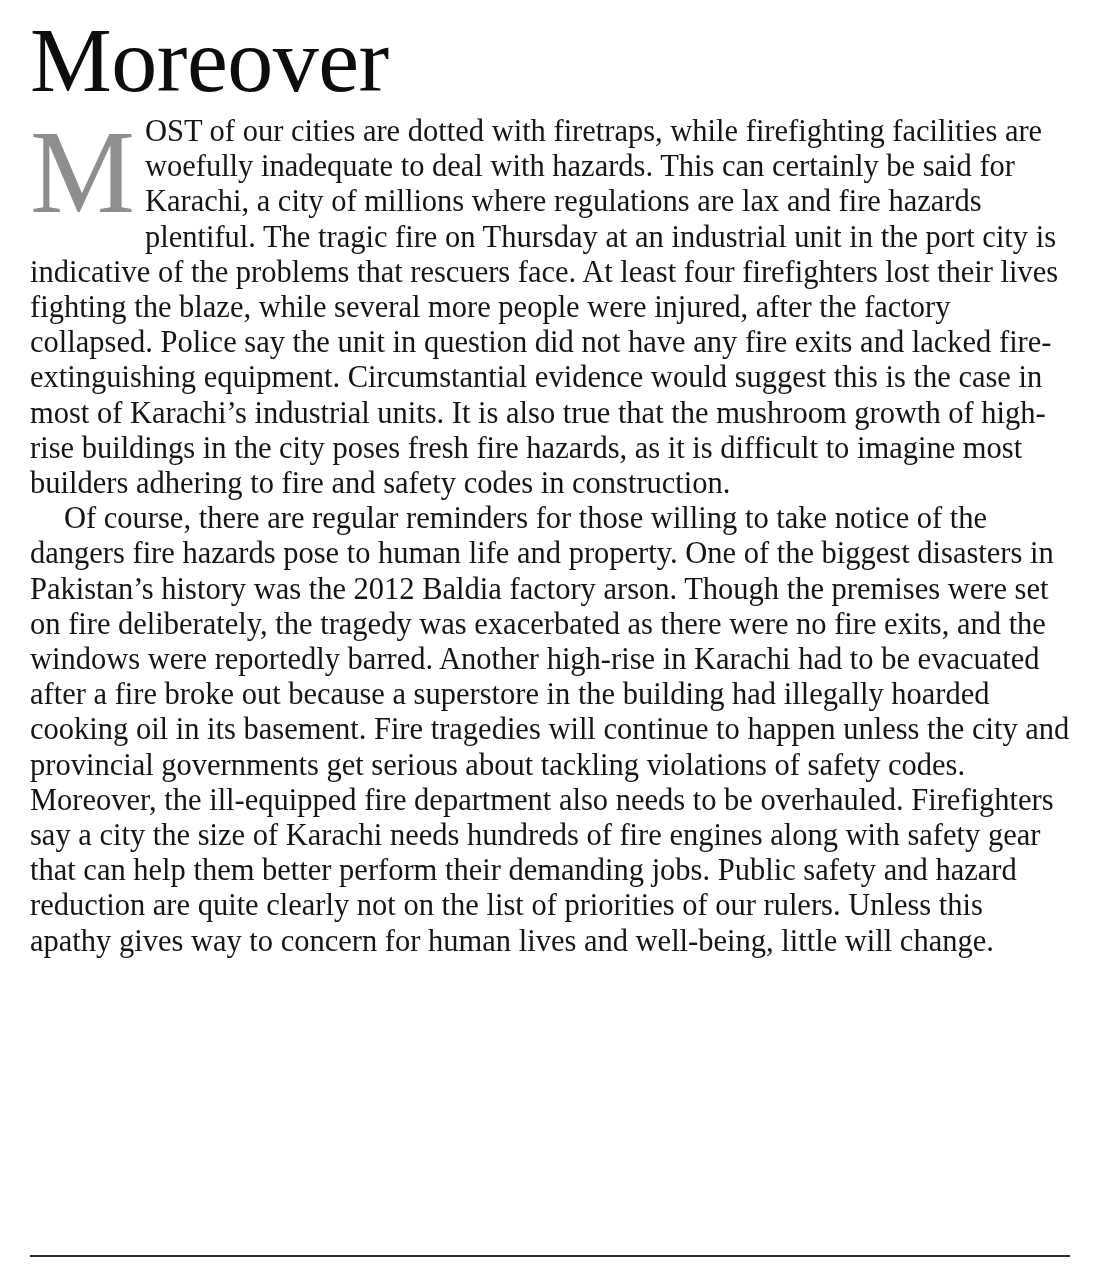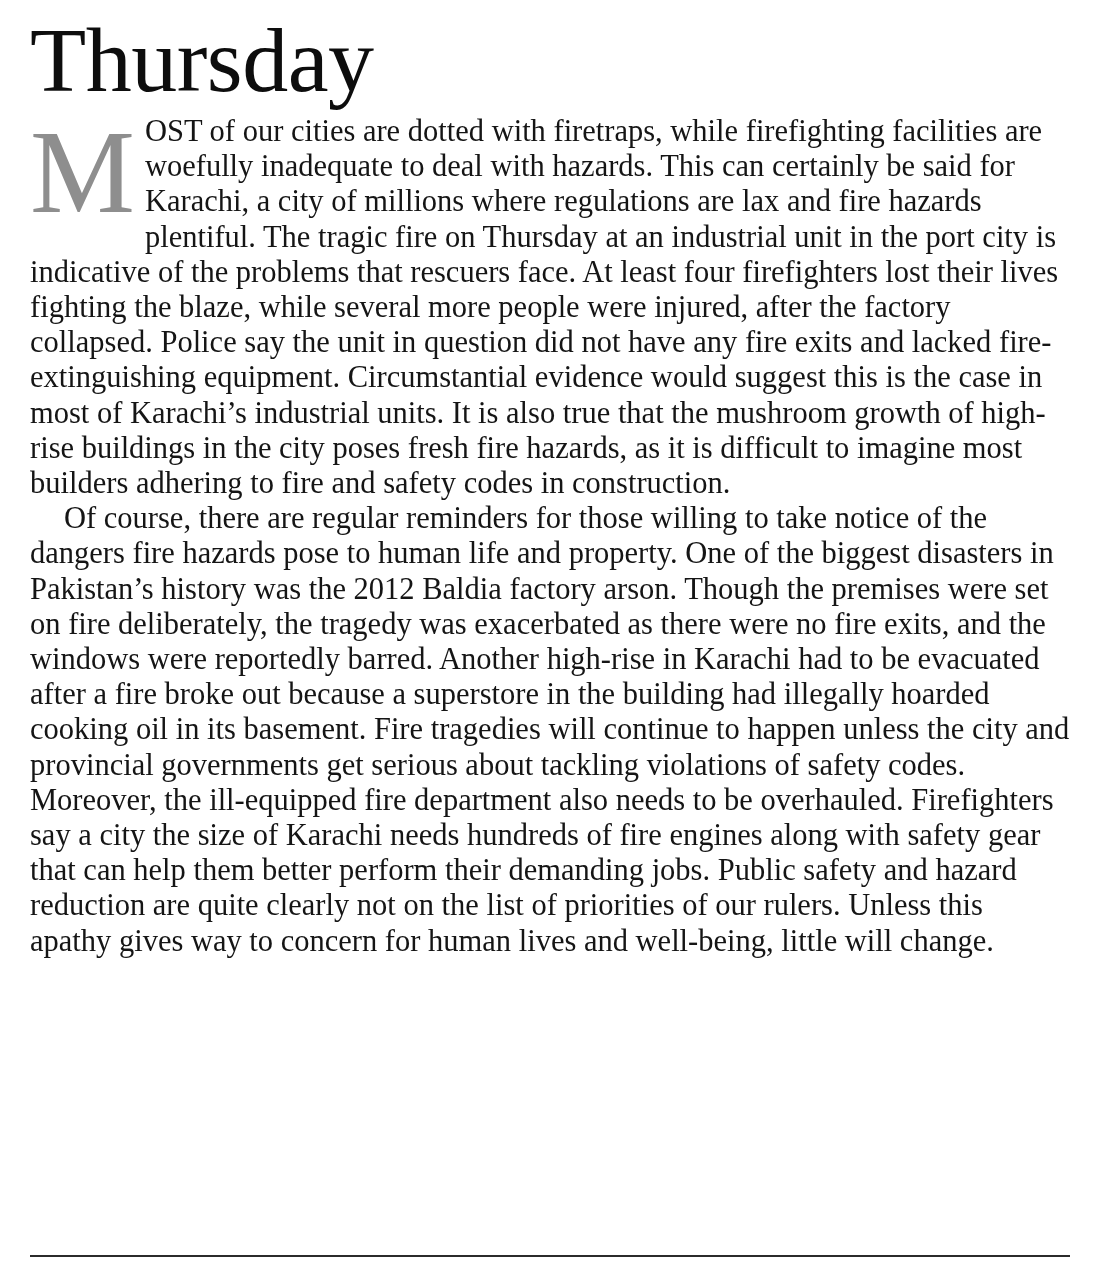--- a/index.html
+++ b/index.html
@@ -58,21 +58,21 @@
     bottom: 16px;
     height: 2px;
     background: #2b2b2b;
   }
 </style>
 </head>
 <body>
 
 <div class="page">
 
-  <h1 class="headline">Thursday</h1>
+  <h1 class="headline">Moreover</h1>
 
   <div class="article">
 
     <p class="para">
       <span class="dropcap">M</span><span>OST of our cities are dotted with firetraps, while firefighting facilities are woefully inadequate to deal with hazards. This can certainly be said for Karachi, a city of millions where regulations are lax and fire hazards plentiful. The tragic fire on Thursday at an industrial unit in the port city is indicative of the problems that rescuers face. At least four firefighters lost their lives fighting the blaze, while several more people were injured, after the factory collapsed. Police say the unit in question did not have any fire exits and lacked fire-extinguishing equipment. Circumstantial evidence would suggest this is the case in most of Karachi’s industrial units. It is also true that the mushroom growth of high-rise buildings in the city poses fresh fire hazards, as it is difficult to imagine most builders adhering to fire and safety codes in construction.</span>
     </p>
 
     <p class="para">
       <span>Of course, there are regular reminders for those willing to take notice of the dangers fire hazards pose to human life and property. One of the biggest disasters in Pakistan’s history was the 2012 Baldia factory arson. Though the premises were set on fire deliberately, the tragedy was exacerbated as there were no fire exits, and the windows were reportedly barred. Another high-rise in Karachi had to be evacuated after a fire broke out because a superstore in the building had illegally hoarded cooking oil in its basement. Fire tragedies will continue to happen unless the city and provincial governments get serious about tackling violations of safety codes. Moreover, the ill-equipped fire department also needs to be overhauled. Firefighters say a city the size of Karachi needs hundreds of fire engines along with safety gear that can help them better perform their demanding jobs. Public safety and hazard reduction are quite clearly not on the list of priorities of our rulers. Unless this apathy gives way to concern for human lives and well-being, little will change.</span>
     </p>

